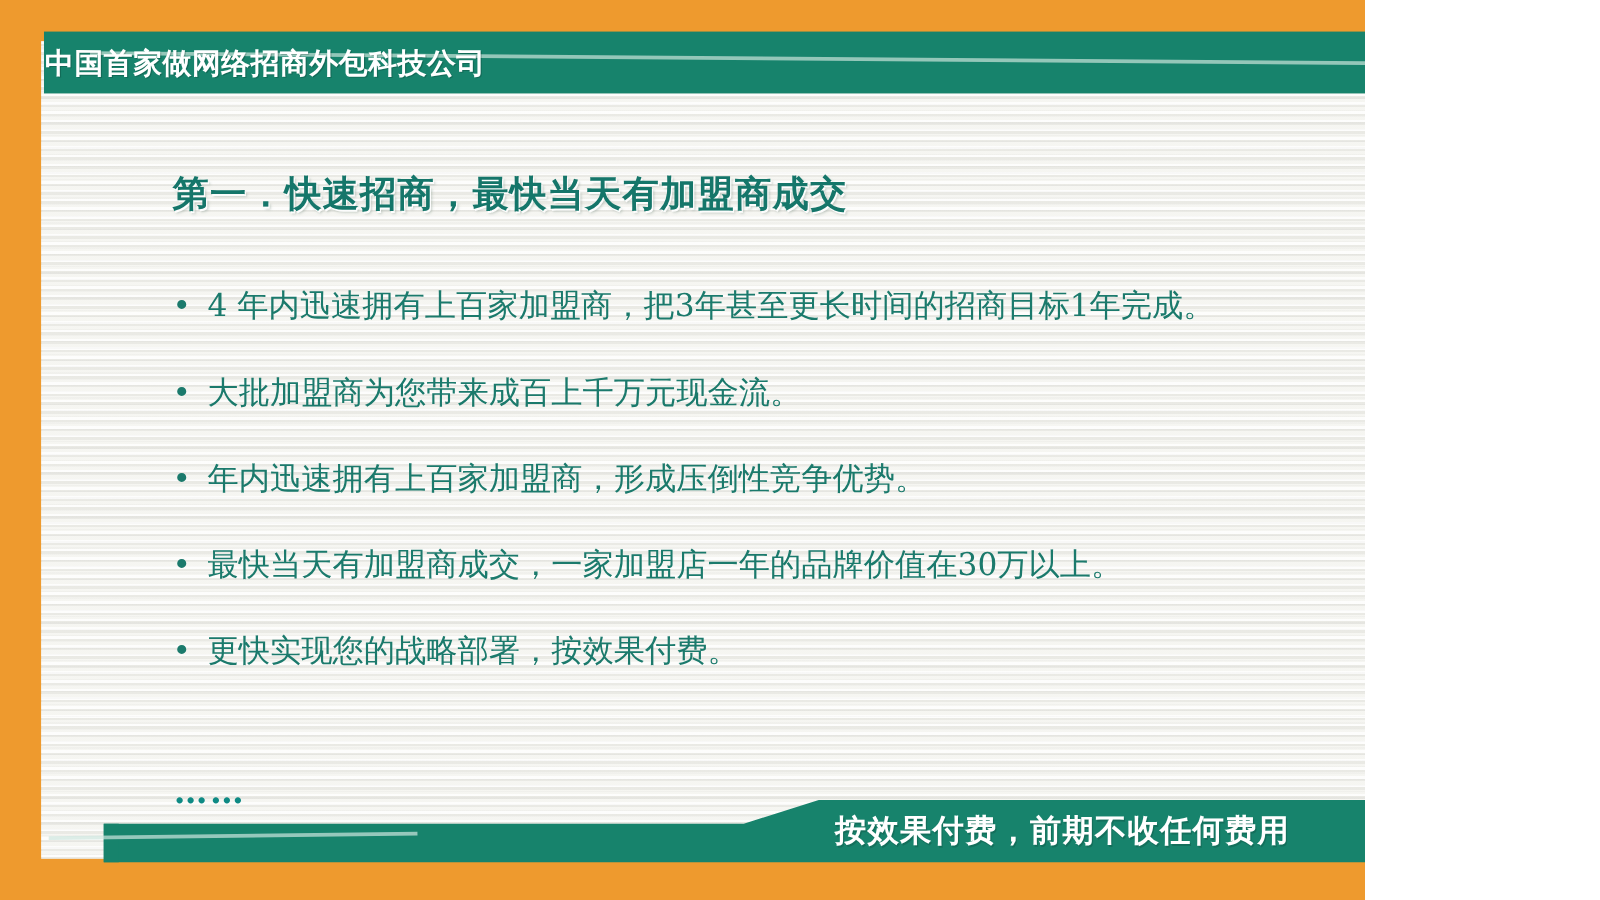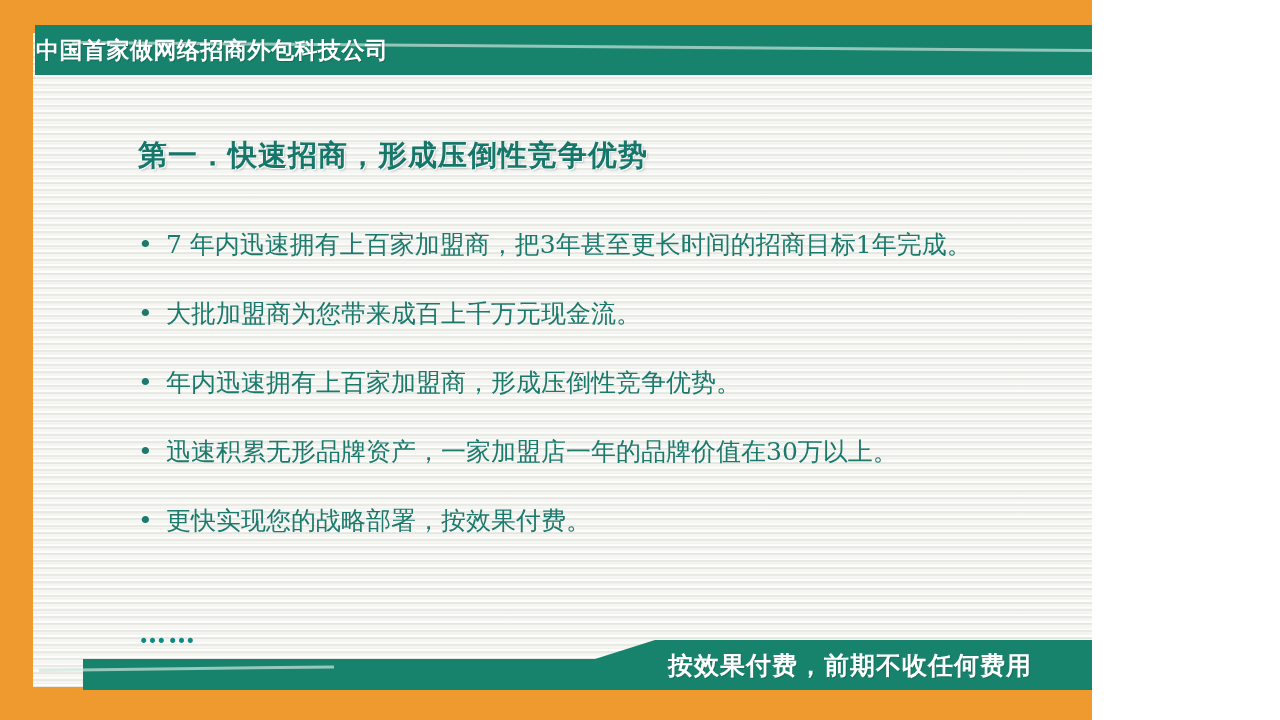--- a/index.html
+++ b/index.html
@@ -197,42 +197,42 @@
 <div class="slide">
 
   <div class="paper"></div>
 
   <div class="header-band"></div>
   <div class="header-slant-line"></div>
   <div class="header-title">中国首家做网络招商外包科技公司</div>
 
   <div class="content">
 
-    <div class="section-title">第一．快速招商，形成压倒性竞争优势</div>
+    <div class="section-title">第一．快速招商，最快当天有加盟商成交</div>
 
     <div class="bullets">
 
       <div class="bullet-row">
         <span class="bullet-dot">•</span>
-        <span class="bullet-text"> 7 年内迅速拥有上百家加盟商，把3年甚至更长时间的招商目标1年完成。</span>
+        <span class="bullet-text"> 4 年内迅速拥有上百家加盟商，把3年甚至更长时间的招商目标1年完成。</span>
       </div>
 
       <div class="bullet-row">
         <span class="bullet-dot">•</span>
         <span class="bullet-text">大批加盟商为您带来成百上千万元现金流。</span>
       </div>
 
       <div class="bullet-row">
         <span class="bullet-dot">•</span>
         <span class="bullet-text">年内迅速拥有上百家加盟商，形成压倒性竞争优势。</span>
       </div>
 
       <div class="bullet-row">
         <span class="bullet-dot">•</span>
-        <span class="bullet-text">迅速积累无形品牌资产，一家加盟店一年的品牌价值在30万以上。</span>
+        <span class="bullet-text">最快当天有加盟商成交，一家加盟店一年的品牌价值在30万以上。</span>
       </div>
 
       <div class="bullet-row">
         <span class="bullet-dot">•</span>
         <span class="bullet-text">更快实现您的战略部署，按效果付费。</span>
       </div>
 
     </div>
 
     <div class="ellipsis">……</div>

